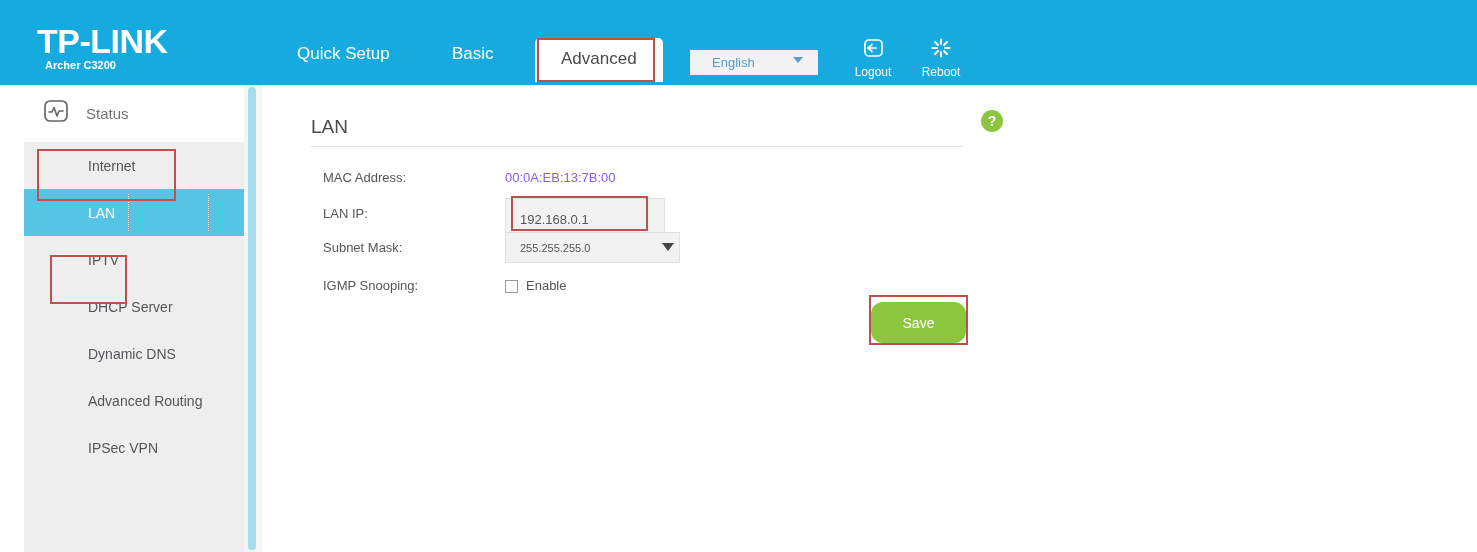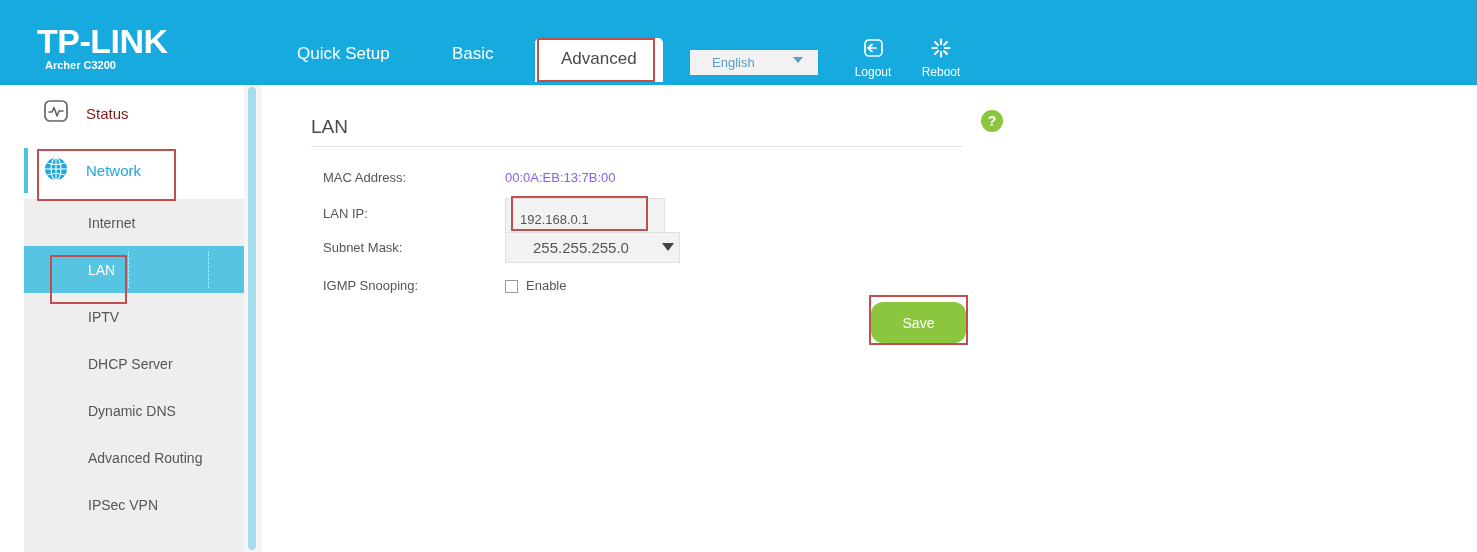--- a/index.html
+++ b/index.html
@@ -87,21 +87,21 @@
     overflow: hidden;
   }
   .side-main {
     position: relative;
     height: 57px;
     background: #ffffff;
     display: flex; align-items: center;
     cursor: pointer;
   }
   .side-main .icon { margin-left: 17px; width: 32px; }
-  .side-main .txt { font-size: 15px; color: #7f1d1d; margin-left: 13px; }
+  .side-main .txt { font-size: 15px; color: #737373; margin-left: 13px; }
   .side-main.selected .txt { color: #1CA9DC; }
   .side-main.selected::before {
     content: ""; position: absolute; left: 0; top: 6px;
     width: 4px; height: 45px; background: #4ec3e0;
   }
   .side-sub {
     height: 47px; display: flex; align-items: center;
     background: #eeeeee; cursor: pointer;
   }
   .side-sub .txt { font-size: 14px; color: #55565a; margin-left: 64px; }
@@ -150,22 +150,22 @@
     background: #f2f2f2; border: 1px solid #e0e0e0;
     font-family: "Liberation Sans", sans-serif;
     font-size: 13px; color: #555555;
     padding-left: 14px;
   }
   .mask-select {
     position: absolute; left: 243px; top: 147px;
     width: 175px; height: 31px;
     background: #f2f2f2; border: 1px solid #e0e0e0;
     font-family: "Liberation Sans", sans-serif;
-    font-size: 15px; color: #555555;
-    padding-left: 27px; cursor: pointer;
+    font-size: 11px; color: #555555;
+    padding-left: 14px; cursor: pointer;
     -webkit-appearance: none; appearance: none;
   }
   .mask-arrow {
     position: absolute; left: 400px; top: 158px;
     width: 0; height: 0;
     border-left: 6px solid transparent;
     border-right: 6px solid transparent;
     border-top: 8px solid #444444;
     pointer-events: none;
   }
@@ -257,35 +257,20 @@
   <div class="side-main">
     <span class="icon">
       <svg width="30" height="28" viewBox="0 0 30 28">
         <rect x="4" y="3" width="22" height="20" rx="5" ry="5" fill="none" stroke="#666666" stroke-width="1.7"></rect>
         <path d="M8 14 L11 14 L13 9.5 L16 18 L18 13 L22 13" fill="none" stroke="#666666" stroke-width="1.6" stroke-linejoin="round" stroke-linecap="round"></path>
       </svg>
     </span>
     <span class="txt">Status</span>
   </div>
 
-  <div class="side-main selected">
-    <span class="icon">
-      <svg width="30" height="28" viewBox="0 0 30 28">
-        <circle cx="15" cy="14" r="11" fill="#1CA9DC"></circle>
-        <g stroke="#ffffff" stroke-width="1.1" fill="none">
-          <ellipse cx="15" cy="14" rx="5" ry="11"></ellipse>
-          <line x1="4" y1="14" x2="26" y2="14"></line>
-          <path d="M6 8 Q15 11 24 8"></path>
-          <path d="M6 20 Q15 17 24 20"></path>
-          <line x1="15" y1="3" x2="15" y2="25"></line>
-        </g>
-      </svg>
-    </span>
-    <span class="txt">Network</span>
-  </div>
 
   <div class="side-sub">
     <span class="txt">Internet</span>
   </div>
 
   <div class="side-sub active" style="position:relative;">
     <span class="dotted-a" style="left:104px; top:5px;"></span>
     <span class="dotted-b" style="left:184px; top:5px;"></span>
     <span class="txt">LAN</span>
   </div>

